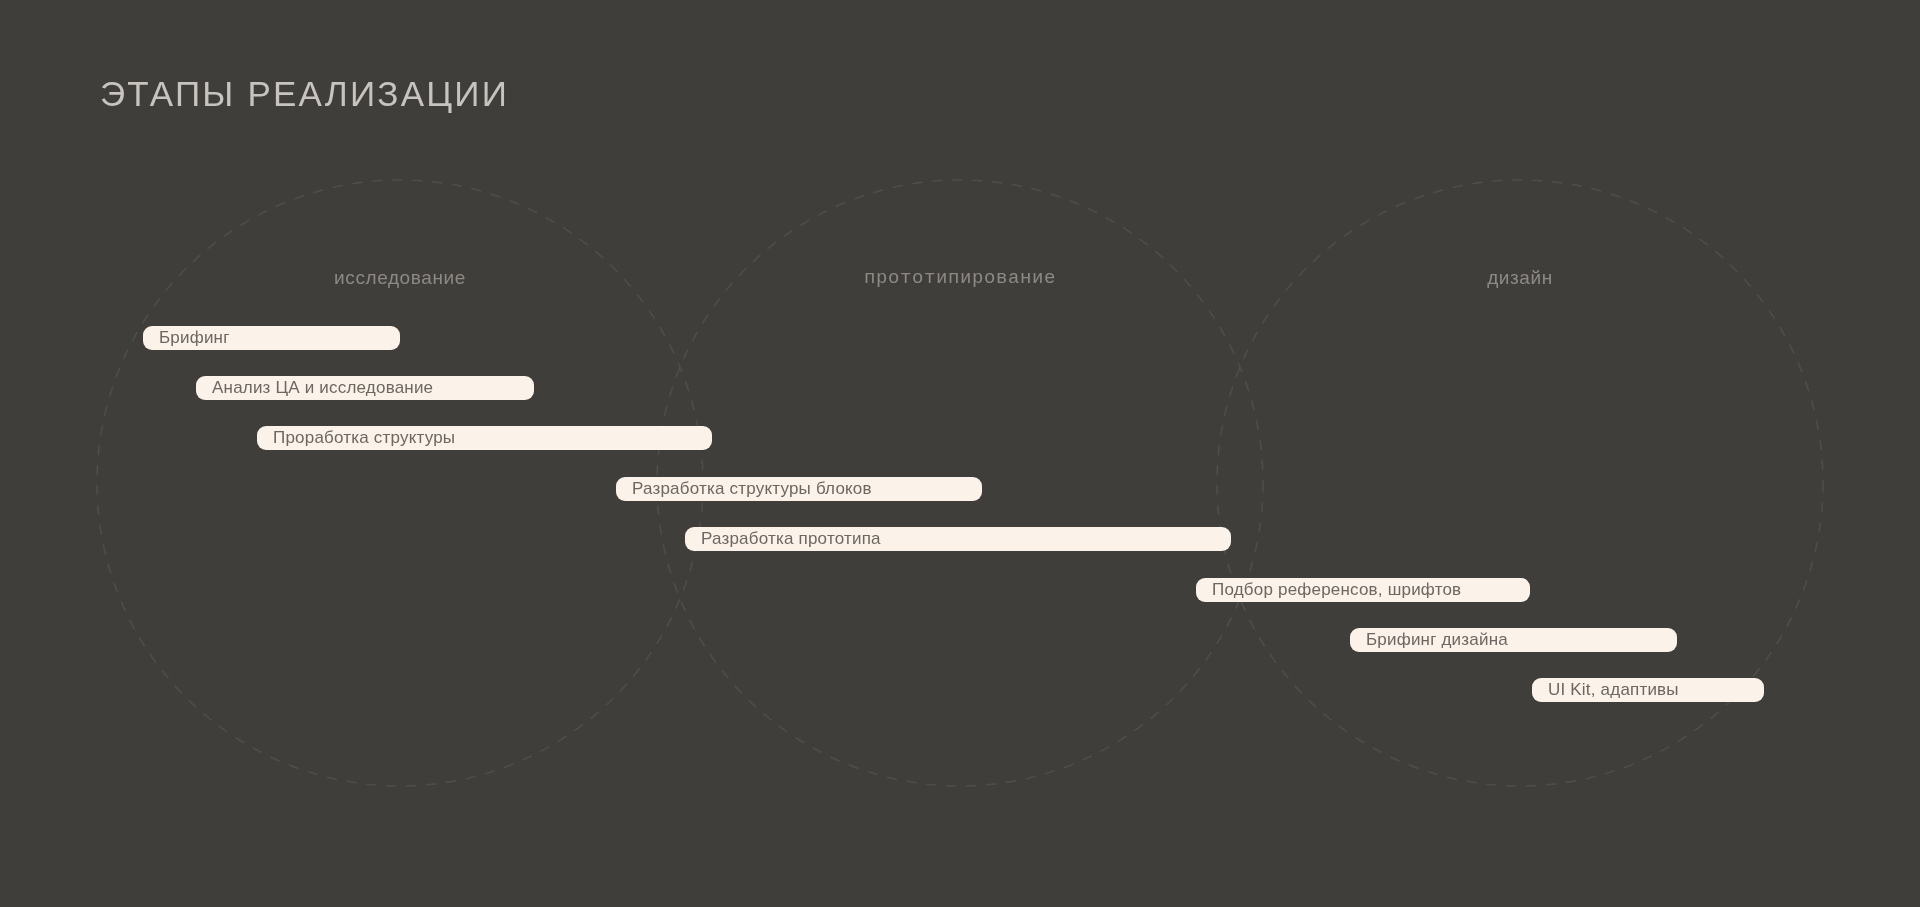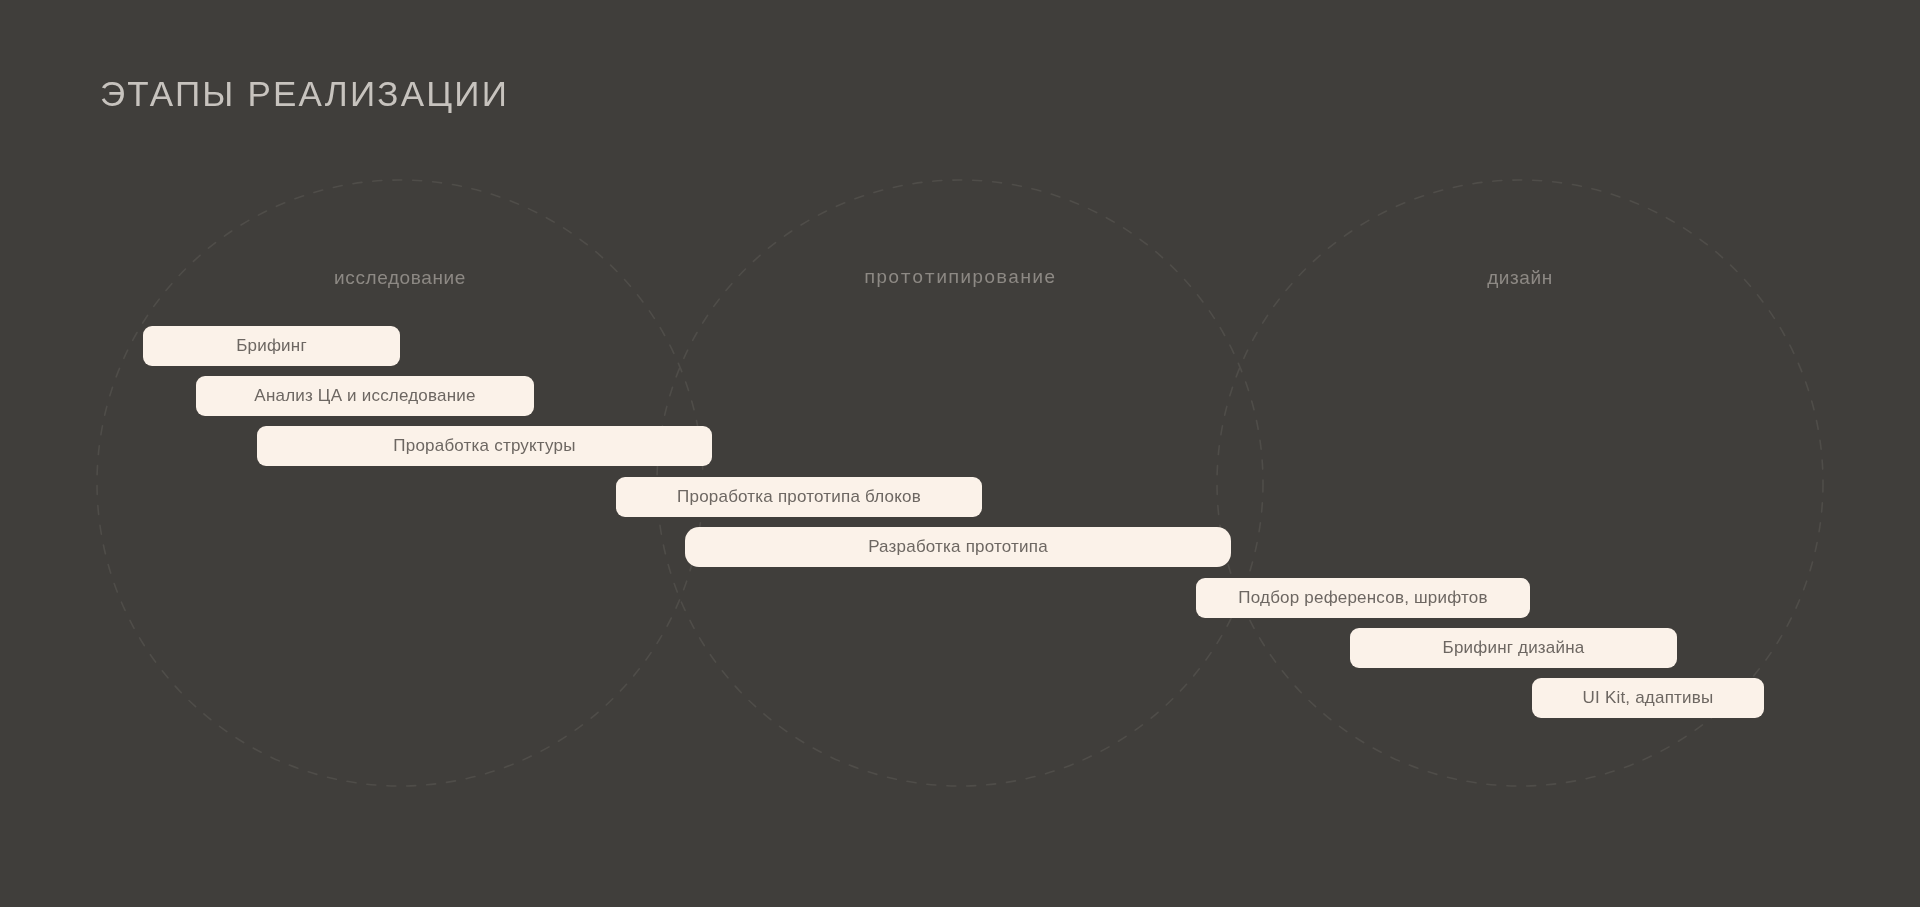--- a/index.html
+++ b/index.html
@@ -55,26 +55,26 @@
     font-weight: 400;
     letter-spacing: 0.6px;
     color: #8d8984;
     white-space: nowrap;
     line-height: 26px;
   }
 
   
   .task-pill {
     position: absolute;
-    height: 40px;
+    height: 24px;
     border-radius: 9px;
     background: #fbf2e9;
     display: flex;
     align-items: center;
-    justify-content: center;
+    justify-content: flex-start;
     box-sizing: border-box;
     padding: 0 16px;
   }
   .task-pill .pill-label {
     font-size: 17px;
     font-weight: 400;
     letter-spacing: 0.2px;
     color: #6d6762;
     white-space: nowrap;
     line-height: 20px;
@@ -105,23 +105,23 @@
       <div class="task-pill" style="left: 143px; top: 326px; width: 257px;">
         <span class="pill-label">Брифинг</span>
       </div>
       <div class="task-pill" style="left: 196px; top: 376px; width: 338px;">
         <span class="pill-label">Анализ ЦА и исследование</span>
       </div>
       <div class="task-pill" style="left: 257px; top: 426px; width: 455px;">
         <span class="pill-label">Проработка структуры</span>
       </div>
       <div class="task-pill" style="left: 616px; top: 477px; width: 366px;">
-        <span class="pill-label">Проработка прототипа блоков</span>
+        <span class="pill-label">Разработка структуры блоков</span>
       </div>
-      <div class="task-pill" style="left: 685px; top: 527px; width: 546px; border-radius: 14px;">
+      <div class="task-pill" style="left: 685px; top: 527px; width: 546px;">
         <span class="pill-label">Разработка прототипа</span>
       </div>
       <div class="task-pill" style="left: 1196px; top: 578px; width: 334px;">
         <span class="pill-label">Подбор референсов, шрифтов</span>
       </div>
       <div class="task-pill" style="left: 1350px; top: 628px; width: 327px;">
         <span class="pill-label">Брифинг дизайна</span>
       </div>
       <div class="task-pill" style="left: 1532px; top: 678px; width: 232px;">
         <span class="pill-label">UI Kit, адаптивы</span>

